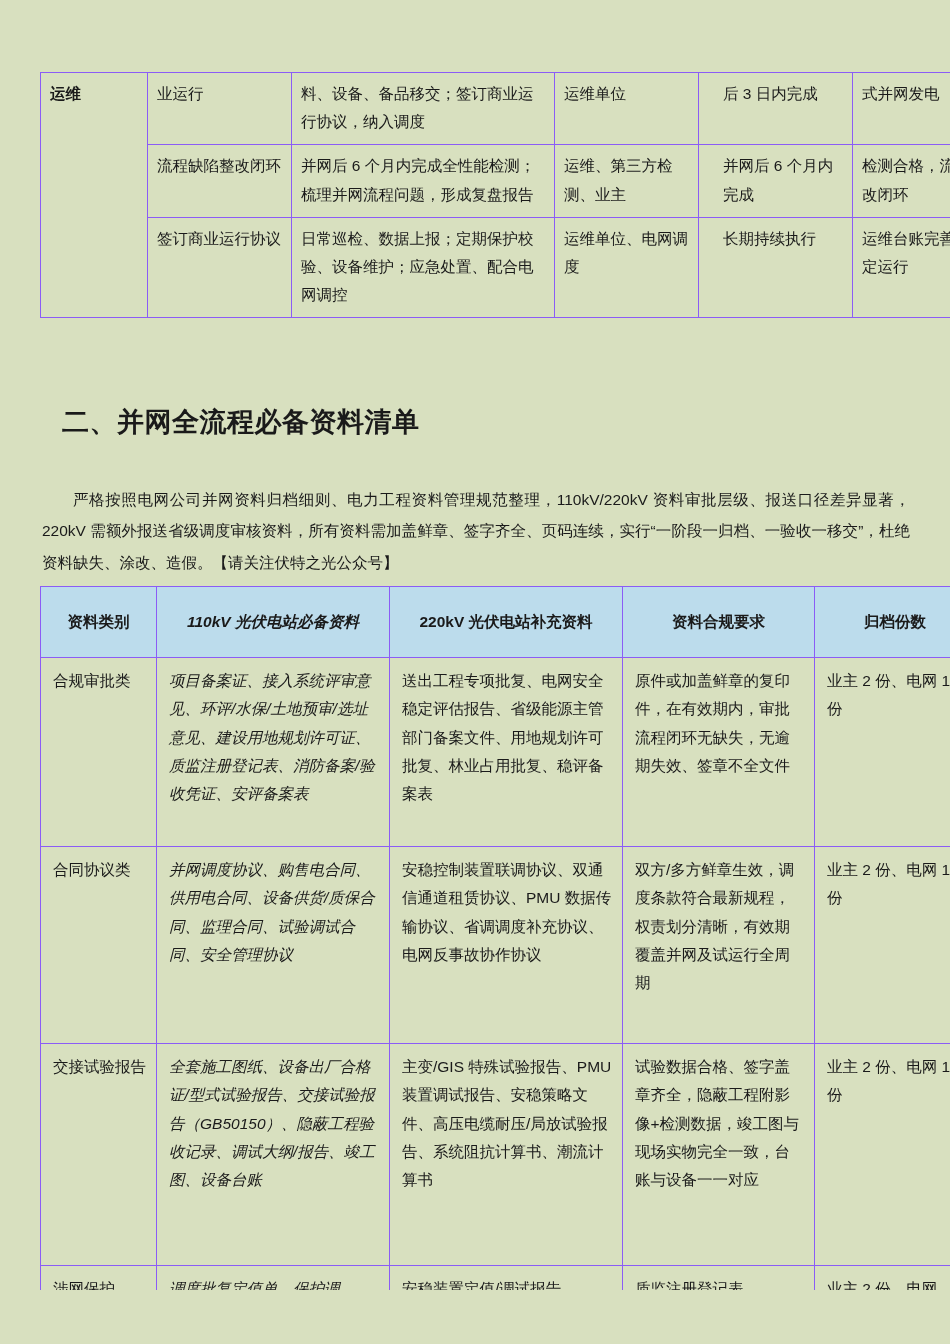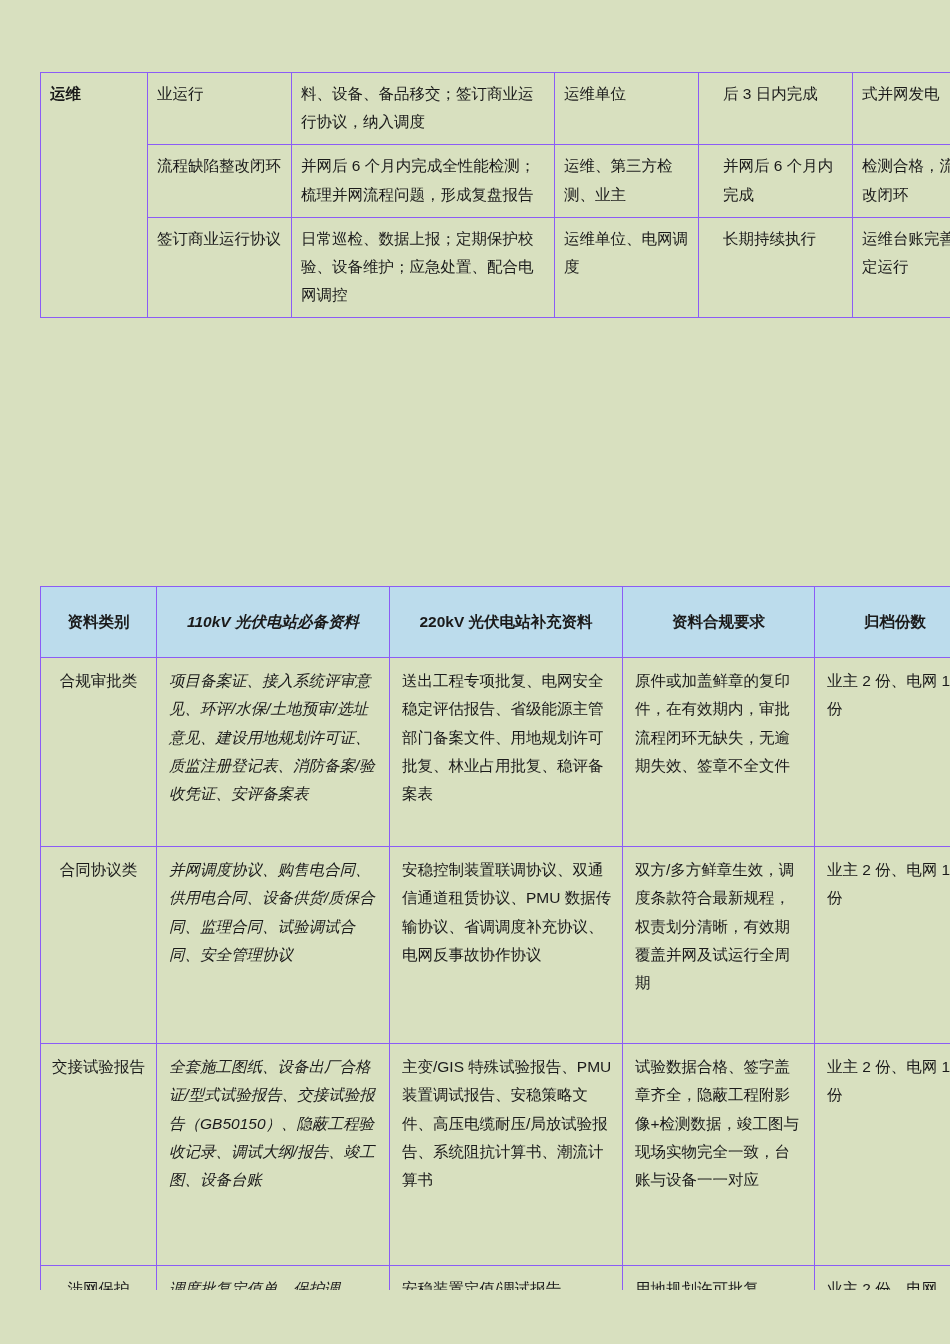--- a/index.html
+++ b/index.html
@@ -97,23 +97,21 @@
     text-align: center;
     vertical-align: middle;
     padding: 21px 6px;
     font-size: 15.5px;
     white-space: nowrap;
   }
   #table-materials td {
     padding: 9px 10px 9px 12px;
   }
   #table-materials td.cat {
-    text-align: center;
     vertical-align: top;
-    padding-left: 6px;
     padding-right: 6px;
   }
   #table-materials .m-cat   { width: 103px; }
   #table-materials .m-110   { width: 220px; font-style: italic; }
   #table-materials .m-220   { width: 220px; }
   #table-materials .m-req   { width: 179px; }
   #table-materials .m-cnt   { width: 148px; }
 
   #table-materials tr.mr1 td { height: 170px; }
   #table-materials tr.mr2 td { height: 178px; }
@@ -157,21 +155,23 @@
         <tr class="r3">
           <td class="c-step">签订商业运行协议</td>
           <td class="c-work">日常巡检、数据上报；定期保护校验、设备维护；应急处置、配合电网调控</td>
           <td class="c-dept">运维单位、电网调度</td>
           <td class="c-time">长期持续执行</td>
           <td class="c-out">运维台账完善，设备稳定运行</td>
         </tr>
       </tbody>
     </table>
 
-
+    <div class="section-heading">二、并网全流程必备资料清单</div>
+
+    <div class="intro-paragraph">严格按照电网公司并网资料归档细则、电力工程资料管理规范整理，110kV/220kV 资料审批层级、报送口径差异显著，220kV 需额外报送省级调度审核资料，所有资料需加盖鲜章、签字齐全、页码连续，实行“一阶段一归档、一验收一移交”，杜绝资料缺失、涂改、造假。【请关注伏特之光公众号】</div>
 
     <table class="doc-table" id="table-materials">
       <thead>
         <tr>
           <th class="m-cat">资料类别</th>
           <th class="m-110">110kV 光伏电站必备资料</th>
           <th class="m-220">220kV 光伏电站补充资料</th>
           <th class="m-req">资料合规要求</th>
           <th class="m-cnt">归档份数</th>
         </tr>
@@ -195,20 +195,20 @@
           <td class="m-cat cat">交接试验报告</td>
           <td class="m-110">全套施工图纸、设备出厂合格证/型式试验报告、交接试验报告（GB50150）、隐蔽工程验收记录、调试大纲/报告、竣工图、设备台账</td>
           <td class="m-220">主变/GIS 特殊试验报告、PMU 装置调试报告、安稳策略文件、高压电缆耐压/局放试验报告、系统阻抗计算书、潮流计算书</td>
           <td class="m-req">试验数据合格、签字盖章齐全，隐蔽工程附影像+检测数据，竣工图与现场实物完全一致，台账与设备一一对应</td>
           <td class="m-cnt">业主 2 份、电网 1 份</td>
         </tr>
         <tr class="mr4">
           <td class="m-cat cat">涉网保护</td>
           <td class="m-110">调度批复定值单、保护调</td>
           <td class="m-220">安稳装置定值/调试报告、</td>
-          <td class="m-req">用地规划许可批复</td>
+          <td class="m-req">质监注册登记表</td>
           <td class="m-cnt">业主 2 份、电网</td>
         </tr>
       </tbody>
     </table>
 
   </div>
 </div>
 
 </body></html>

